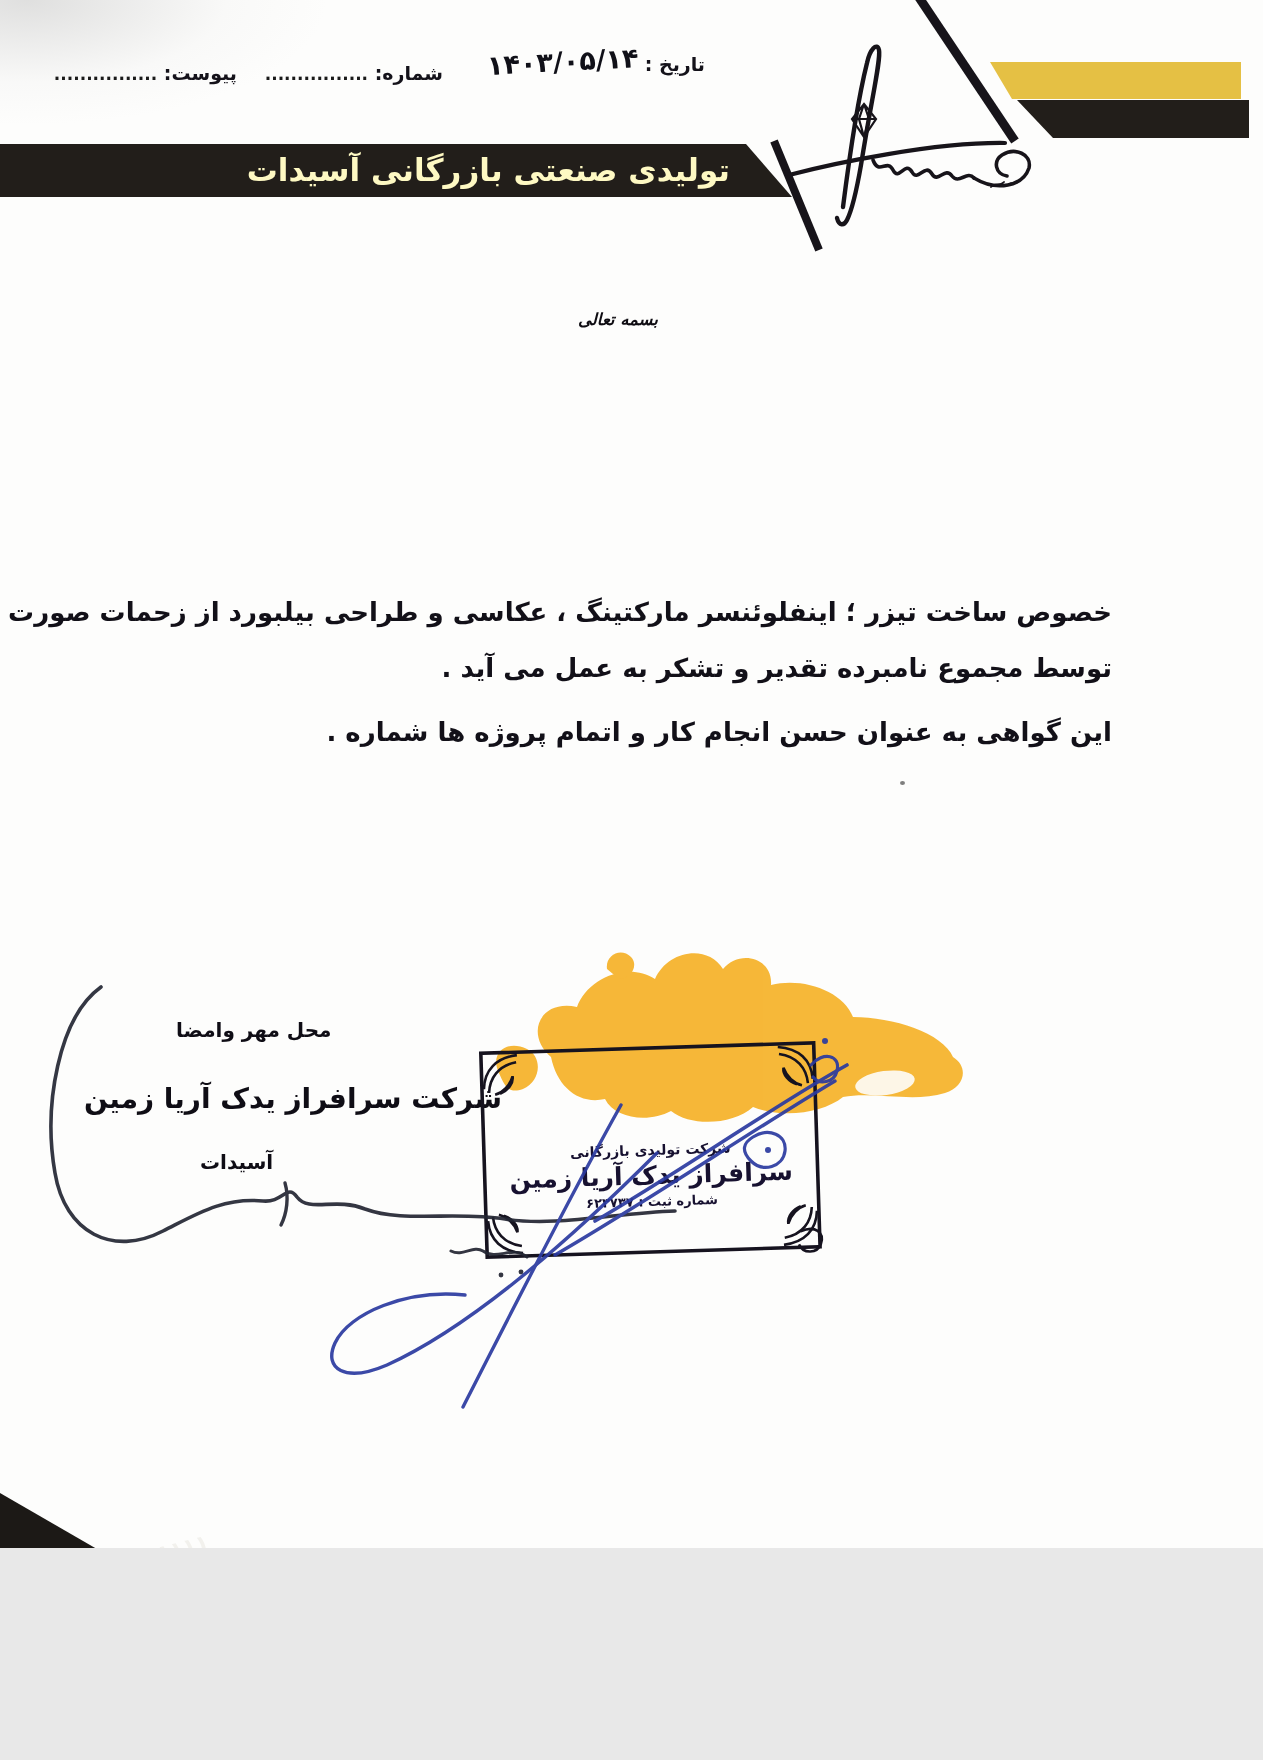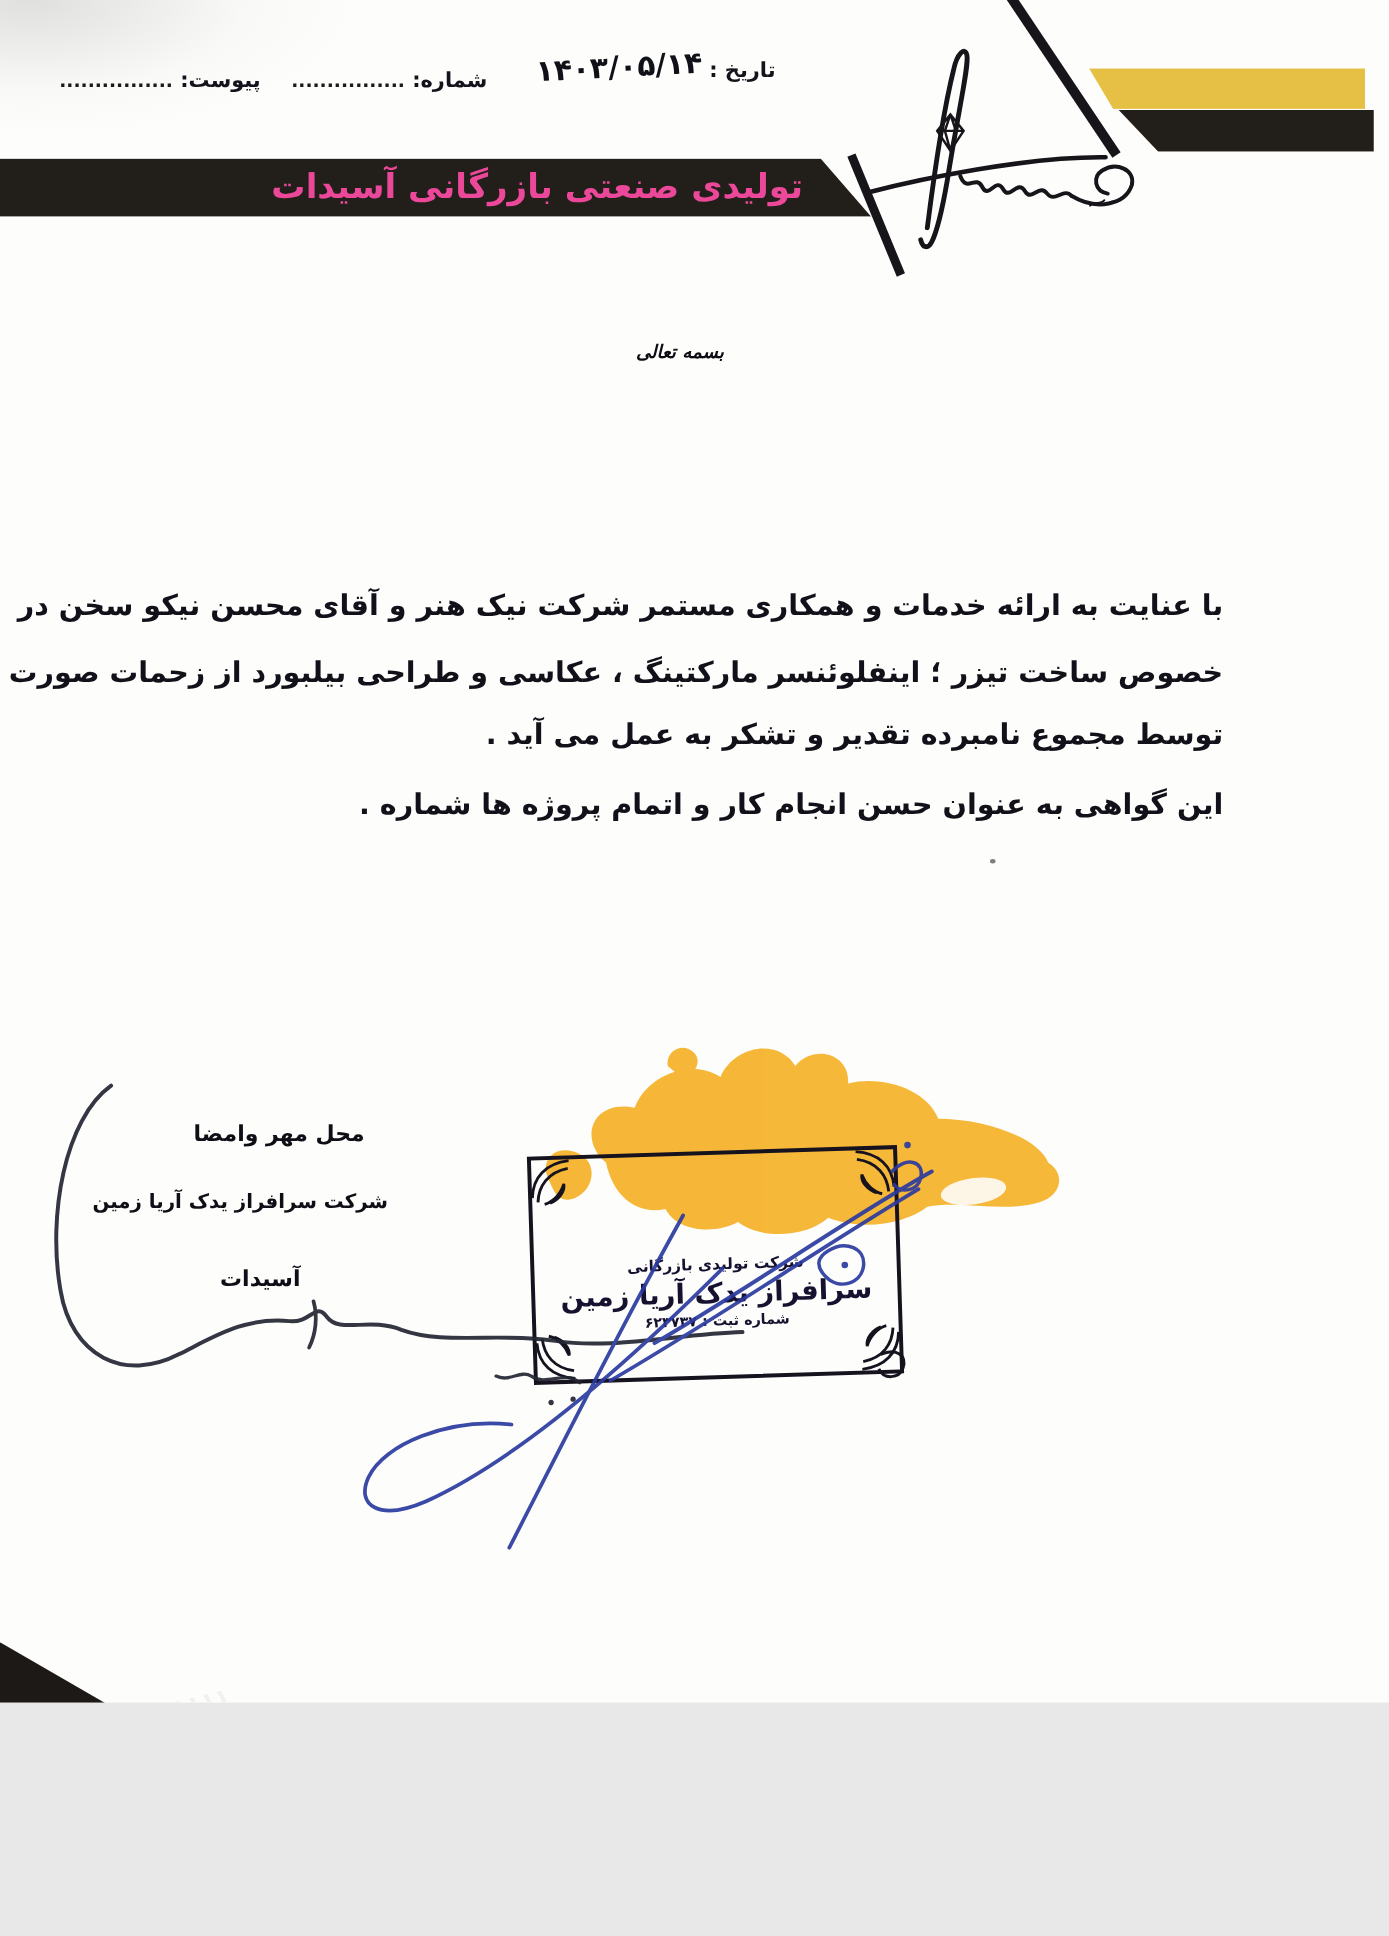--- a/index.html
+++ b/index.html
@@ -24,42 +24,42 @@
   
   .band-yellow-left{left:0;top:108px;width:724px;height:25px;background:var(--band_yellow);
     clip-path:polygon(0 0,704px 0,722px 100%,0 100%);
     direction:rtl;text-align:left;}
   .band-yellow-left .en{position:absolute;right:34px;top:0;line-height:25px;
     font-family:"Liberation Sans","DejaVu Sans",sans-serif;font-weight:bold;font-size:16.5px;
     color:var(--navy_text);letter-spacing:.2px;}
   .band-black-left{left:0;top:144px;width:796px;height:53px;background:var(--band_black);
     clip-path:polygon(0 0,746px 0,792px 100%,0 100%);direction:rtl;}
   .band-black-left .fa{position:absolute;right:66px;top:0;line-height:52px;
-    font-weight:bold;font-size:31px;color:#ec4899;}
+    font-weight:bold;font-size:31px;color:#fef9c3;}
 
   
   .band-yellow-right{left:983px;top:62px;width:258px;height:37px;background:var(--band_yellow);
     clip-path:polygon(7px 0,100% 0,100% 100%,29px 100%);}
   .band-black-right{left:1012px;top:100px;width:237px;height:38px;background:var(--band_black);
     clip-path:polygon(5px 0,100% 0,100% 100%,41px 100%);}
 
   
   .besmele{left:538px;top:310px;width:160px;text-align:center;direction:rtl;
     font-size:16.5px;font-weight:bold;color:#0e0c12;font-style:italic;}
   .body-line{right:151px;direction:rtl;white-space:nowrap;font-weight:bold;
     font-size:26px;color:#121018;}
   .intro{top:467px;}
   .l1{top:536px;}
   .l2{top:597px;}
   .l3{top:653px;}
   .l4{top:717px;}
 
   
   .seal-label{left:176px;top:1018px;direction:rtl;font-weight:bold;font-size:20px;color:#0f0d15;}
-  .seal-company{left:84px;top:1082px;direction:rtl;font-weight:bold;font-size:18px;color:#0f0d15;}
+  .seal-company{left:84px;top:1082px;direction:rtl;font-weight:bold;font-size:28px;color:#0f0d15;}
   .seal-brand{left:200px;top:1150px;direction:rtl;font-weight:bold;font-size:20px;color:#0f0d15;}
 
   
   .blob-svg{left:455px;top:935px;}
   .stamp{left:468px;top:1038px;width:365px;height:228px;transform:rotate(-1.8deg);}
   .stamp-text{position:absolute;left:0;right:0;top:102px;text-align:center;direction:rtl;
     color:#171130;}
   .stamp-l1{font-size:14px;font-weight:bold;line-height:20px;}
   .stamp-l2{font-size:25px;font-weight:bold;line-height:32px;letter-spacing:.5px;}
   .stamp-l3{font-size:13px;font-weight:bold;line-height:20px;}
@@ -114,21 +114,20 @@
         <path d="M118,160 C124,176 132,158 138,170 C144,182 150,160 157,172 C163,183 170,162 177,174 C183,184 190,166 197,176 C204,185 212,170 219,178" stroke-width="3.6"></path>
         <path d="M219,178 C242,192 268,186 274,168 C277,154 260,147 247,155 C238,161 240,174 252,176" stroke-width="3.6"></path>
         <path d="M236,187 C240,182 245,187 249,182 M253,185 C257,181 261,185 264,181" stroke-width="1.8"></path>
         <path d="M109,104 L121,119 L109,137 L97,119 Z M97,119 L121,119 M109,104 L104,119 L109,137 M109,104 L114,119 L109,137" stroke-width="2.2"></path>
       </g>
     </svg>
   </div>
 
   <div class="abs besmele">بسمه تعالی</div>
 
-  <div class="abs body-line l1">با عنایت به ارائه خدمات و همکاری مستمر شرکت نیک هنر و آقای محسن نیکو سخن در</div>
   <div class="abs body-line l2">خصوص ساخت تیزر ؛ اینفلوئنسر مارکتینگ ، عکاسی و طراحی بیلبورد از زحمات صورت گرفته</div>
   <div class="abs body-line l3">توسط مجموع نامبرده تقدیر و تشکر به عمل می آید .</div>
   <div class="abs body-line l4">این گواهی به عنوان حسن انجام کار و اتمام پروژه ها شماره .</div>
   <div class="abs speck" style="left:900px;top:781px;"></div>
 
   <div class="abs seal-label">محل مهر وامضا</div>
   <div class="abs seal-company">شرکت سرافراز یدک آریا زمین</div>
   <div class="abs seal-brand">آسیدات</div>
 
   <div class="abs blob-svg">

